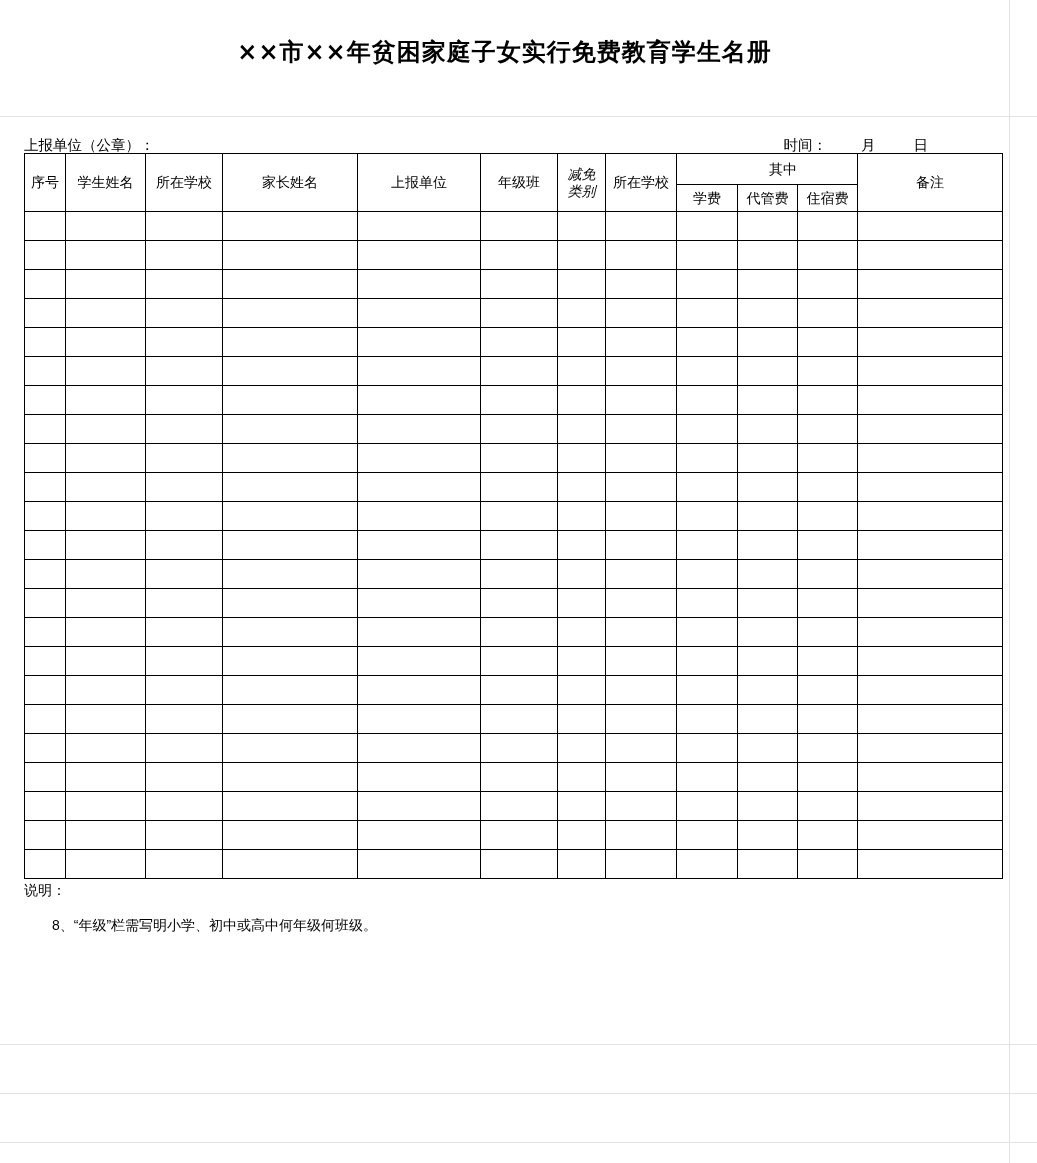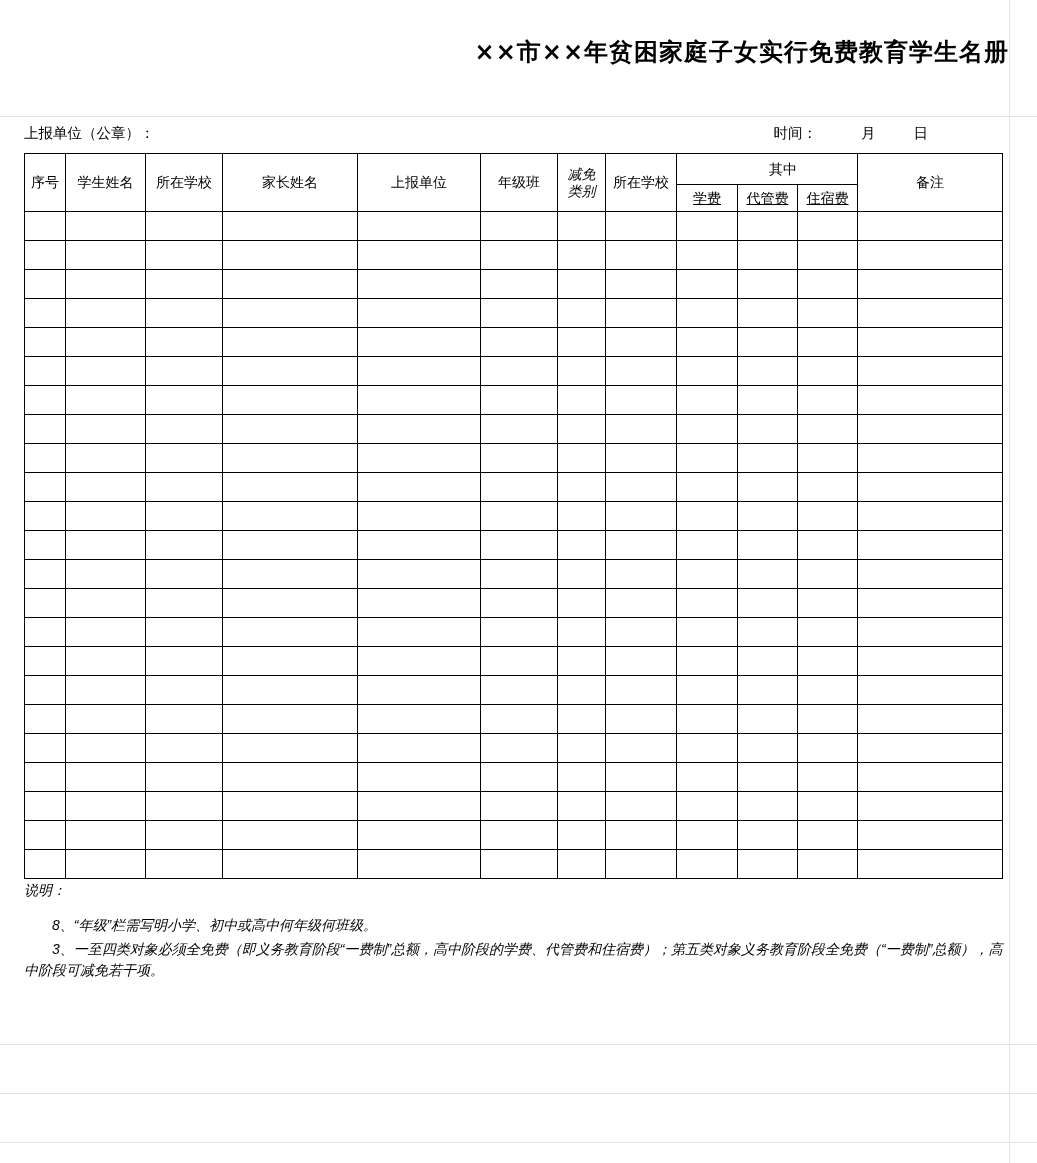--- a/index.html
+++ b/index.html
@@ -31,47 +31,47 @@
   .h-line-1 { left: 0; top: 116px; width: 1037px; height: 1px; }
   .h-line-2 { left: 0; top: 1044px; width: 1037px; height: 1px; }
   .h-line-3 { left: 0; top: 1093px; width: 1037px; height: 1px; }
   .h-line-4 { left: 0; top: 1142px; width: 1037px; height: 1px; }
 
   .title {
     position: absolute;
     left: 0;
     top: 36px;
     width: 1009px;
-    text-align: right;
+    text-align: center;
     font-size: 24px;
     font-weight: bold;
     letter-spacing: 1px;
     font-family: "DejaVu Sans", "Liberation Sans", sans-serif;
   }
 
   .subheader {
     position: absolute;
     left: 24px;
-    top: 124px;
+    top: 136px;
     width: 966px;
     height: 22px;
     font-size: 14.5px;
   }
   .subheader .unit {
     position: absolute;
     left: 0;
     top: 0;
   }
   .subheader .date-wrap {
     position: absolute;
     right: 62px;
     top: 0;
     white-space: nowrap;
   }
-  .subheader .date-wrap .lbl { margin-right: 44px; }
+  .subheader .date-wrap .lbl { margin-right: 34px; }
   .subheader .date-wrap .mon { margin-right: 38px; }
 
   table.main {
     position: absolute;
     left: 24px;
     top: 153px;
     width: 836px;
     border-collapse: collapse;
     table-layout: fixed;
     font-size: 14px;
@@ -83,39 +83,37 @@
     vertical-align: middle;
     font-weight: normal;
     font-size: 14px;
     line-height: 1.15;
   }
   table.main th.hd {
     height: 56px;
   }
   table.main th.hd-sub {
     height: 26px;
-    text-decoration: underline;
   }
   table.main th.hd-top {
     height: 30px;
     padding-left: 32px;
   }
   table.main td.cell {
     height: 28px;
   }
   .two-line { line-height: 1.2; font-style: italic; }
 
   .notes {
     position: absolute;
     left: 24px;
     top: 880px;
     width: 980px;
     font-size: 14px;
     line-height: 1.5;
-    font-style: italic;
   }
   .notes .note-title {
     margin-bottom: 14px;
   }
   .notes p {
     margin: 0 0 2px 0;
     text-indent: 2em;
     line-height: 1.55;
   }
 </style>
@@ -498,16 +496,15 @@
           <td class="cell"></td>
           <td class="cell"></td>
           <td class="cell"></td>
         </tr>
       </tbody>
   </table>
 
   <div class="notes">
     <div class="note-title">说明：</div>
     <p>8、“年级”栏需写明小学、初中或高中何年级何班级。</p>
-    <p>3、一至四类对象必须全免费（即义务教育阶段“一费制”总额，高中阶段的学费、代管费和住宿费）；第五类对象义务教育阶段全免费（“一费制”总额），高中阶段可减免若干项。</p>
   </div>
 
 </div>
 
 </body></html>

